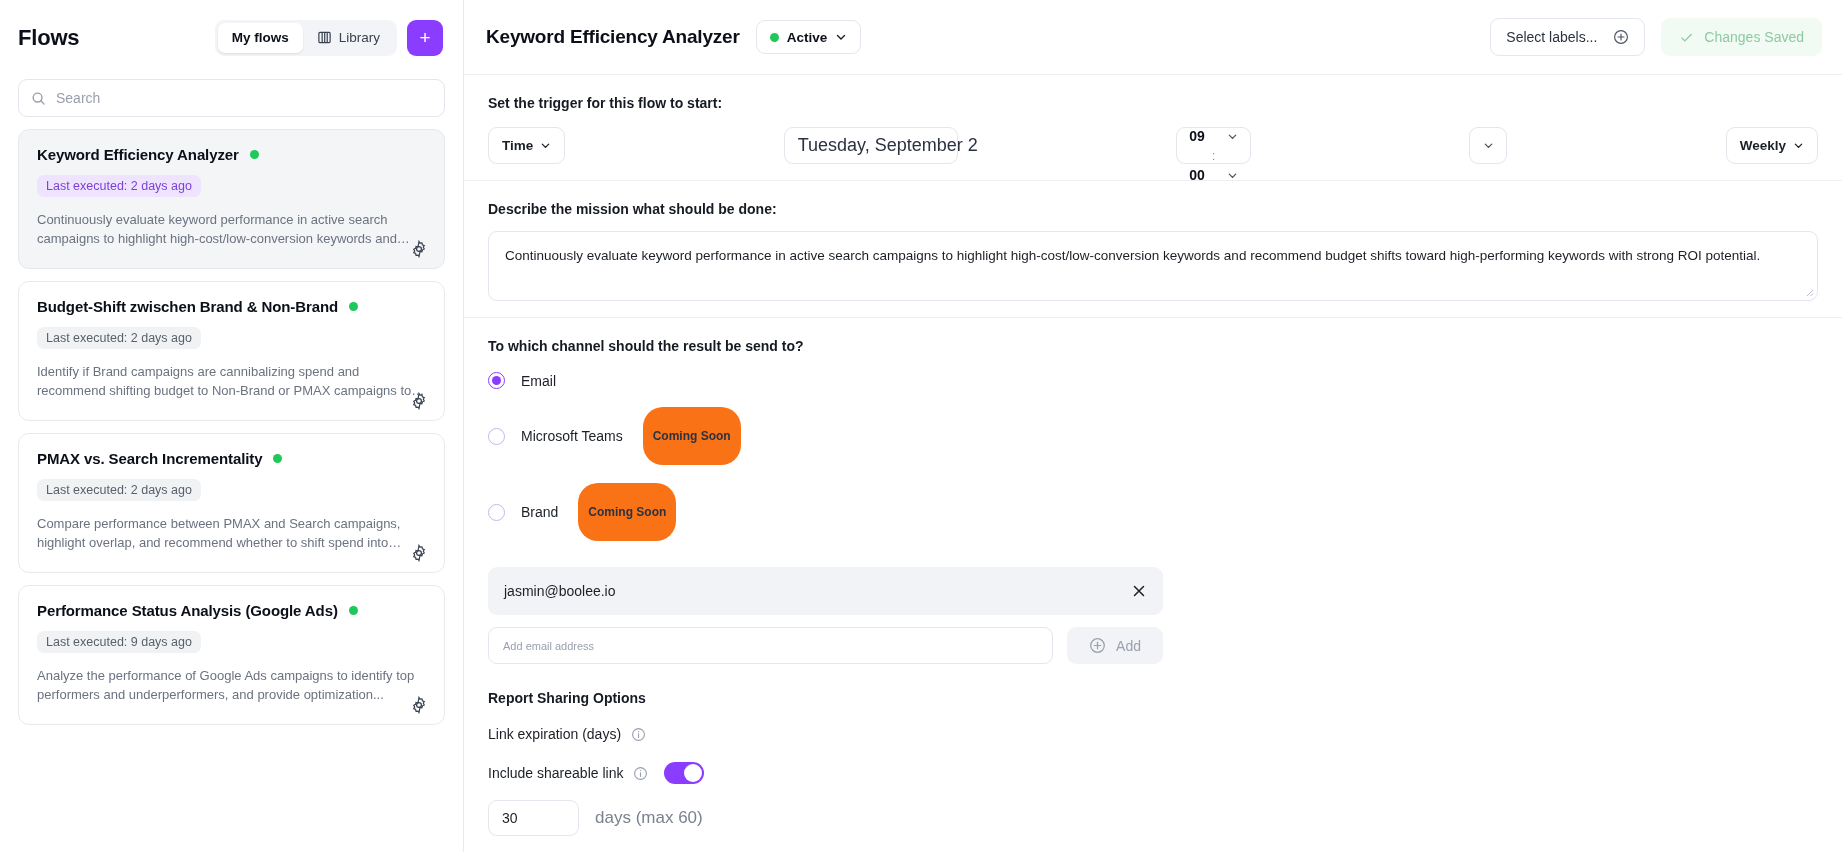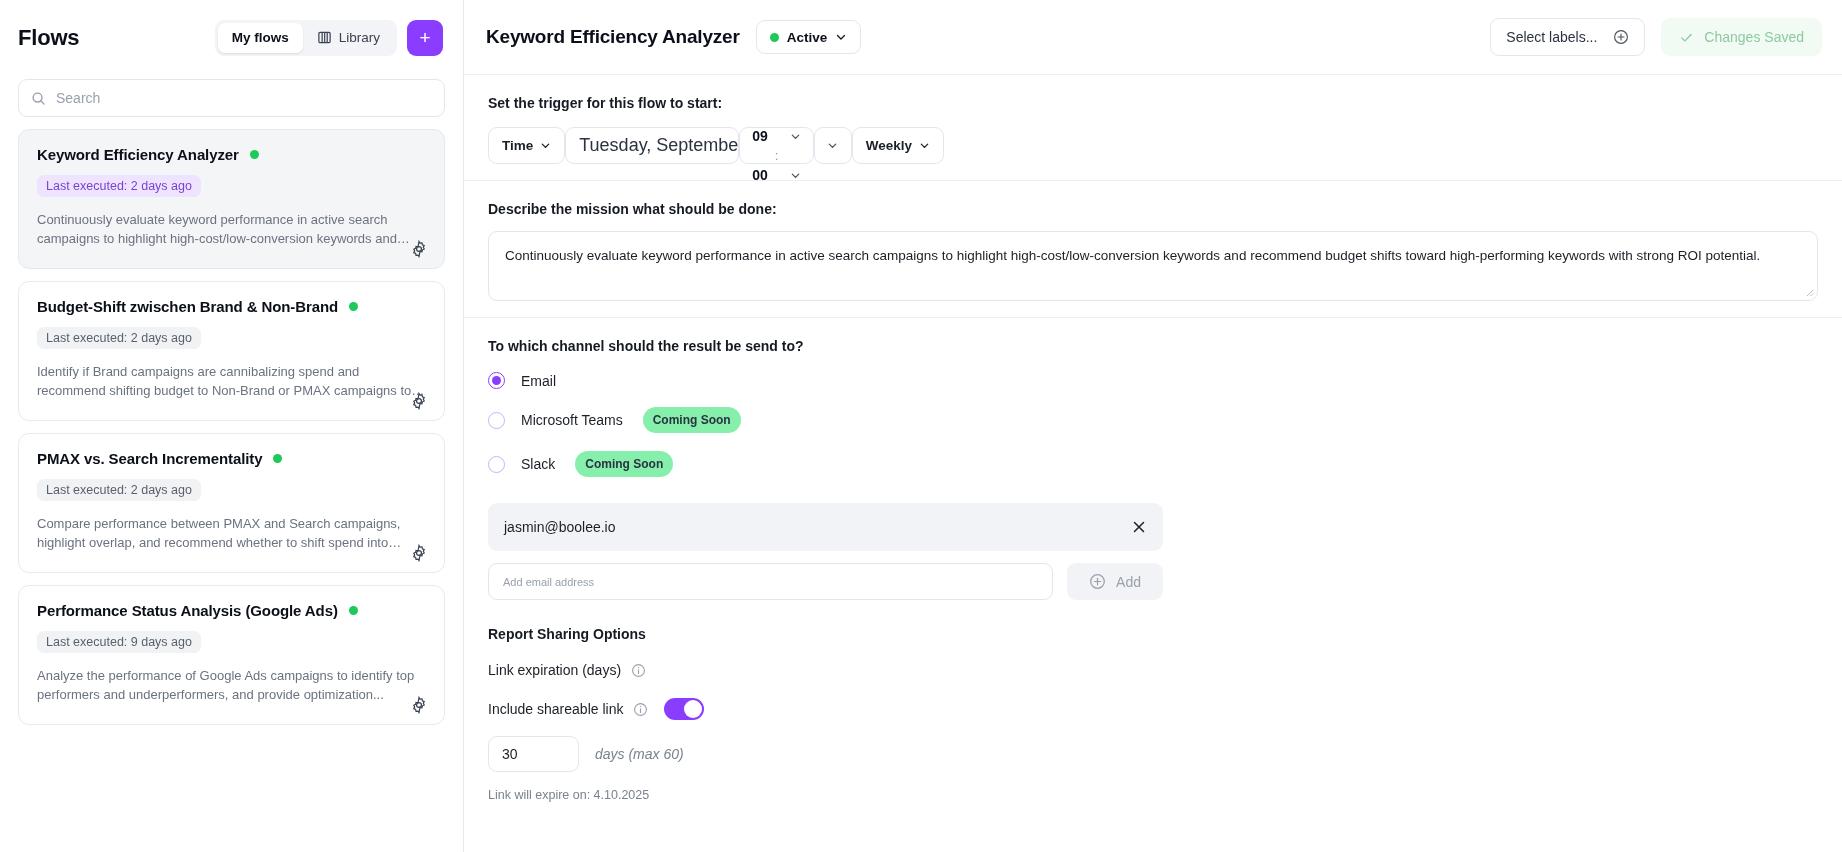--- a/index.html
+++ b/index.html
@@ -104,21 +104,21 @@
     display: flex; align-items: center; gap: 10px; height: 38px; padding: 0 18px;
     border-radius: 9px; background: #f2faf4; color: #8ec9a3;
     font-size: 14px; font-weight: 500;
   }
 
   .scrollarea { flex: 1 1 auto; overflow: hidden; }
   .section { padding: 20px 24px 16px 24px; border-bottom: 1px solid #edeff2; }
   .section.nb { border-bottom: none; }
   .sec-label { font-size: 14px; font-weight: 700; color: #151a23; }
 
-  .trigger-row { display: flex; align-items: center; gap: 0; margin-top: 16px; flex-wrap: nowrap; }
+  .trigger-row { display: flex; align-items: center; gap: 0; margin-top: 16px; flex-wrap: nowrap; justify-content: space-between; }
   .ctl {
     display: flex; align-items: center; height: 37px; padding: 0 13px;
     border: 1px solid #e3e6ec; border-radius: 9px; background: #fff;
     font-size: 13.5px; color: #1b2027; cursor: pointer; white-space: nowrap;
   }
   .ctl.bold { font-weight: 700; }
   .ctl .chev { margin-left: 7px; }
   .ctl-date { width: 174px; justify-content: flex-start; font-size: 18px; color: #2b3240; }
   .time-group {
     display: flex; align-items: center; height: 37px; border: 1px solid #e3e6ec;
@@ -139,21 +139,21 @@
   .radio {
     width: 17px; height: 17px; border-radius: 50%;
     border: 1.6px solid #c9b3f2; background: #fff;
     display: flex; align-items: center; justify-content: center; flex: 0 0 17px; cursor: pointer;
   }
   .radio.checked { border-color: #8b3dff; }
   .radio.checked::after { content: ""; width: 9px; height: 9px; border-radius: 50%; background: #8b3dff; }
   .radio-label { font-size: 14px; color: #1b2027; }
   .soon {
     font-size: 12px; font-weight: 700; color: #2b3240;
-    background: #86efac; border-radius: 20px; padding: 6px 10px; margin-left: 4px;
+    background: #f97316; border-radius: 20px; padding: 22px 10px; margin-left: 4px;
   }
 
   .email-block { margin-top: 26px; width: 675px; }
   .email-chip {
     display: flex; align-items: center; height: 48px;
     background: #f2f3f6; border-radius: 9px; padding: 0 16px;
   }
   .email-chip .val { font-size: 14px; color: #1b2027; }
   .x-btn { margin-left: auto; cursor: pointer; width: 16px; height: 16px; }
   .add-row { display: flex; align-items: center; gap: 14px; margin-top: 12px; }
@@ -177,21 +177,21 @@
     width: 40px; height: 22px; border-radius: 12px; background: #8b3dff;
     position: relative; cursor: pointer; margin-left: 6px;
   }
   .toggle .knob { position: absolute; top: 2px; right: 2px; width: 18px; height: 18px; border-radius: 50%; background: #fff; }
   .exp-row { display: flex; align-items: center; gap: 16px; margin-top: 16px; }
   .num-input {
     width: 91px; height: 36px; border: 1px solid #e3e6ec; border-radius: 9px;
     padding: 0 13px; font-size: 14px; font-family: "Liberation Sans", sans-serif;
     color: #1b2027; outline: none; background: #fff;
   }
-  .days-hint { font-size: 14px; color: #7a828f; font-style: italic; }
+  .days-hint { font-size: 17px; color: #7a828f; }
   .expire-note { margin-top: 16px; font-size: 12.5px; color: #7a828f; }
   svg { display: block; }
 </style>
 </head>
 <body>
 
 <div class="app">
 
   <aside class="sidebar">
 
@@ -411,21 +411,21 @@
         </div>
 
         <div class="radio-row">
           <span class="radio"></span>
           <span class="radio-label">Microsoft Teams</span>
           <span class="soon">Coming Soon</span>
         </div>
 
         <div class="radio-row">
           <span class="radio"></span>
-          <span class="radio-label">Slack</span>
+          <span class="radio-label">Brand</span>
           <span class="soon">Coming Soon</span>
         </div>
 
         <div class="email-block">
           <div class="email-chip">
             <span class="val">jasmin@boolee.io</span>
             <span class="x-btn">
               <svg width="16" height="16" viewBox="0 0 16 16" fill="none" stroke="#1b2027" stroke-width="1.5" stroke-linecap="round">
                   <path d="M3.5 3.5l9 9M12.5 3.5l-9 9"></path>
                 </svg>

